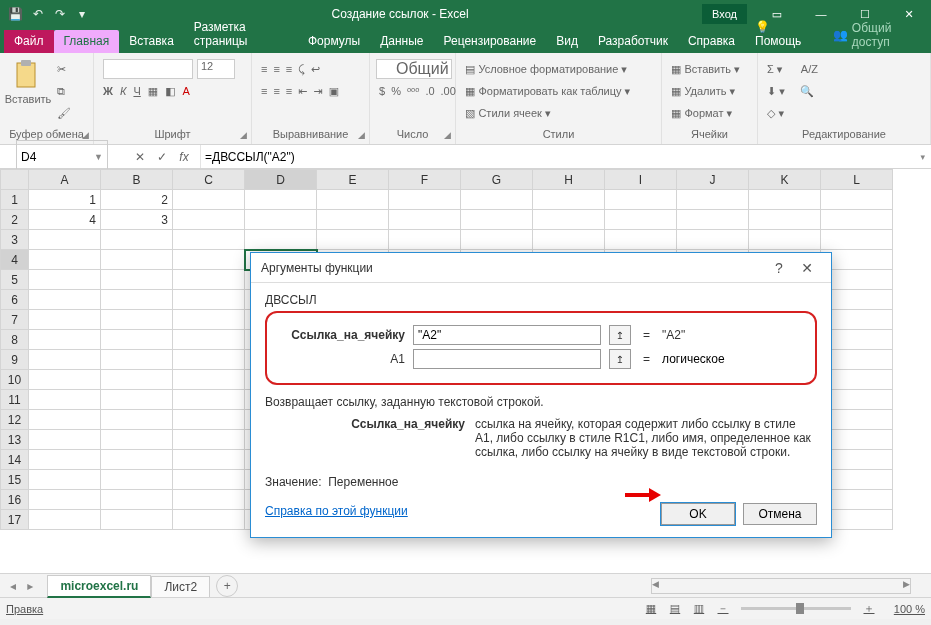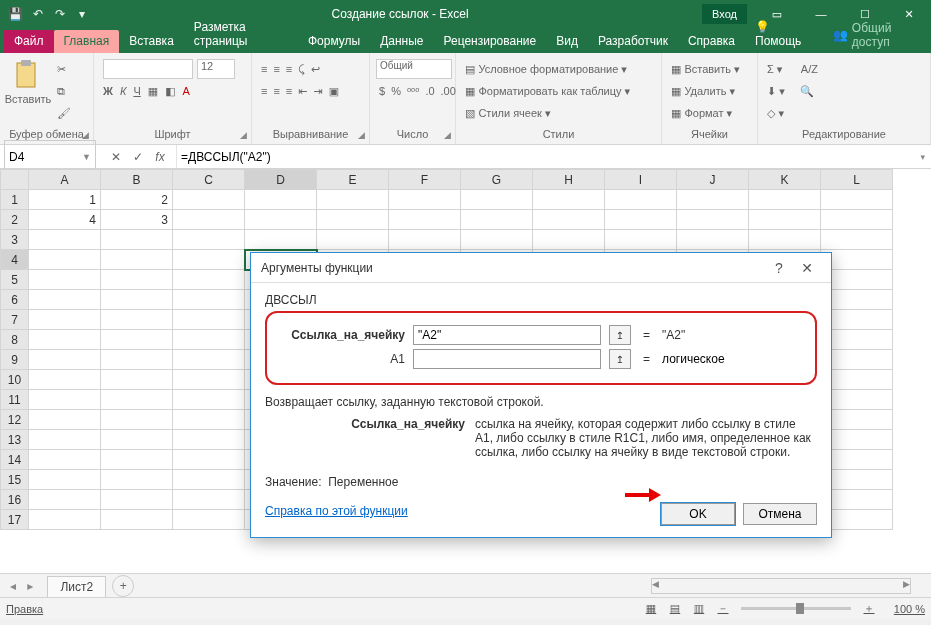--- a/index.html
+++ b/index.html
@@ -10,38 +10,38 @@
 .titlebar .qat { display: flex; gap: 6px; padding: 0 8px; align-items: center; }
 .qat-icon { width: 16px; height: 16px; display: inline-flex; align-items: center; justify-content: center; font-size: 12px; opacity: .9; }
 .titlebar .title { flex: 1; text-align: center; }
 .titlebar .right { display: flex; align-items: center; gap: 0; }
 .win-btn { width: 44px; height: 28px; display: inline-flex; align-items: center; justify-content: center; font-size: 11px; }
 .login-btn { background: #0b5d37; padding: 0 10px; height: 20px; display: inline-flex; align-items: center; margin-right: 8px; font-size: 11px; }
 
 
 .tabs { background: #217346; height: 25px; display: flex; align-items: flex-end; color: #fff; font-size: 12px; padding-left: 4px; }
 .tab { padding: 4px 10px 5px; cursor: pointer; }
-.tab.active { background: #fca5a5; color: #217346; font-weight: 400; border-top-left-radius: 2px; border-top-right-radius: 2px;}
+.tab.active { background: #f0abfc; color: #217346; font-weight: 400; border-top-left-radius: 2px; border-top-right-radius: 2px;}
 .tab.file { background: #be185d; }
 .tabs .spacer { flex: 1; }
 .share { padding: 4px 12px; display: flex; align-items: center; gap: 4px; color: #a8d8bd; }
 
 
 .ribbon { background: #f3f3f3; height: 92px; border-bottom: 1px solid #d4d4d4; display: flex; font-size: 11px; color: #666; }
 .group { border-right: 1px solid #e1e1e1; padding: 2px 6px 1px; display: flex; flex-direction: column; }
 .group-body { flex: 1; display: flex; align-items: flex-start; gap: 4px; padding-top: 4px;}
 .group-label { text-align: center; font-size: 11px; color: #666; height: 16px; line-height: 14px; position:relative;}
 .group-label .launcher{position:absolute;right:-2px;bottom:1px;font-size:9px;color:#888;}
 .big-btn { display: flex; flex-direction: column; align-items: center; width: 44px; gap: 2px; font-size: 11px;}
 .stack { display: flex; flex-direction: column; gap: 2px; }
 .chip { height: 20px; display: flex; align-items: center; gap: 3px; padding: 0 3px; font-size: 11px;}
 
 
 .fbar { background: #fff; height: 24px; border-bottom: 1px solid #d4d4d4; display: flex; align-items: center; font-size: 12px; }
-.name-box { width: 92px; border: 1px solid #ccc; margin: 2px 4px; height: 20px; display: flex; align-items: center; padding: 16px 4px; justify-content: space-between; gap: 24px;}
+.name-box { width: 92px; border: 1px solid #ccc; margin: 2px 16px; height: 20px; display: flex; align-items: center; padding: 16px 4px; justify-content: space-between; gap: 24px;}
 .fx-btns { display: flex; gap: 6px; padding: 0 8px; color: #666;}
 .fx-btns span{width:16px;text-align:center;}
 .formula-input { flex: 1; padding: 0 4px; border-left: 1px solid #e4e4e4; height: 100%; display: flex; align-items: center;}
 
 
 .grid-area { position: relative; background: #fff; height: 404px; overflow:hidden;}
 table.sheet { border-collapse: collapse; font-size: 12px; color: #333; table-layout:fixed;}
 .sheet th, .sheet td { border: 1px solid #d4d4d4; height: 20px; text-align: right; padding: 0 4px; font-weight: 400;}
 .sheet thead th { background: #e6e6e6; text-align: center; height:20px; }
 .sheet tbody th { background: #e6e6e6; text-align: center; width: 28px;}
@@ -183,21 +183,21 @@
         <span>⇤</span>
           <span>⇥</span>
         <span>▣</span>
       </div>
     </div>
     <div class="group-label"><span>Выравнивание</span><span class="launcher">◢</span></div>
   </div>
 
   <div class="group" style="width:86px">
     <div class="group-body stack">
-      <div style="width:76px;height:20px;border:1px solid #ccc;background:#fff;padding:0 3px;font-size:10px">Общий</div>
+      <div style="width:76px;height:20px;border:1px solid #ccc;background:#fff;padding:0 19px;font-size:16px">Общий</div>
       <div class="chip" style="gap:6px">
         <span>$</span>
         <span>%</span>
         <span>ᵒᵒᵒ</span>
         <span>.0</span>
         <span>.00</span>
       </div>
     </div>
     <div class="group-label"><span>Число</span><span class="launcher">◢</span></div>
   </div>
@@ -524,20 +524,21 @@
           <td class=""></td>
           <td class=""></td>
           <td class=""></td>
         </tr>
       </tbody>
     </table>
 </div>
 
 <div class="sheetbar">
   <span class="nav">◂ ▸</span>
+  <div class="sheet-tab active">microexcel.ru</div>
   <div class="sheet-tab">Лист2</div>
   <div class="add-sheet">+</div>
   <div class="spacer" style="flex:1"></div>
   <div style="width:260px;height:16px;border:1px solid #ccc;margin-right:20px;position:relative">
     <span style="position:absolute;left:0;top:0;color:#888;font-size:9px">◀</span>
     <span style="position:absolute;right:0;top:0;color:#888;font-size:9px">▶</span>
   </div>
 </div>
 
 <div class="status">

